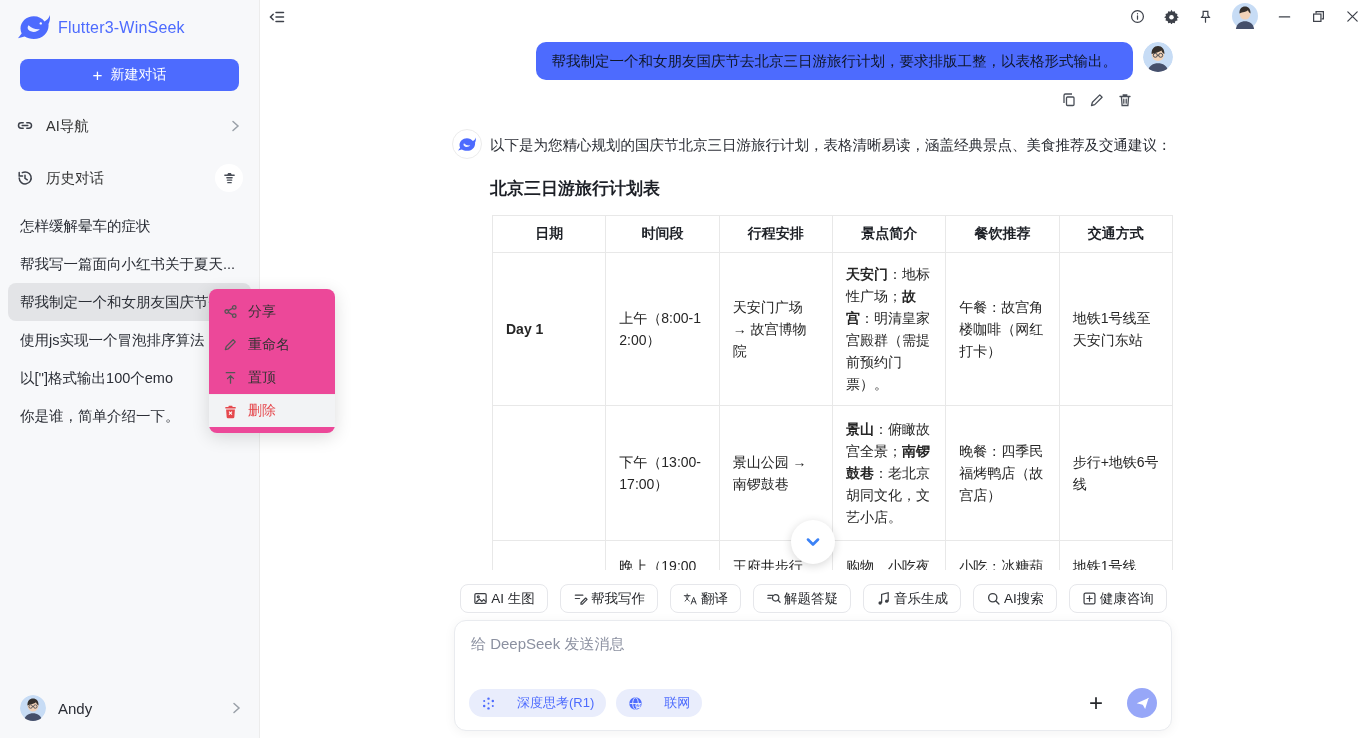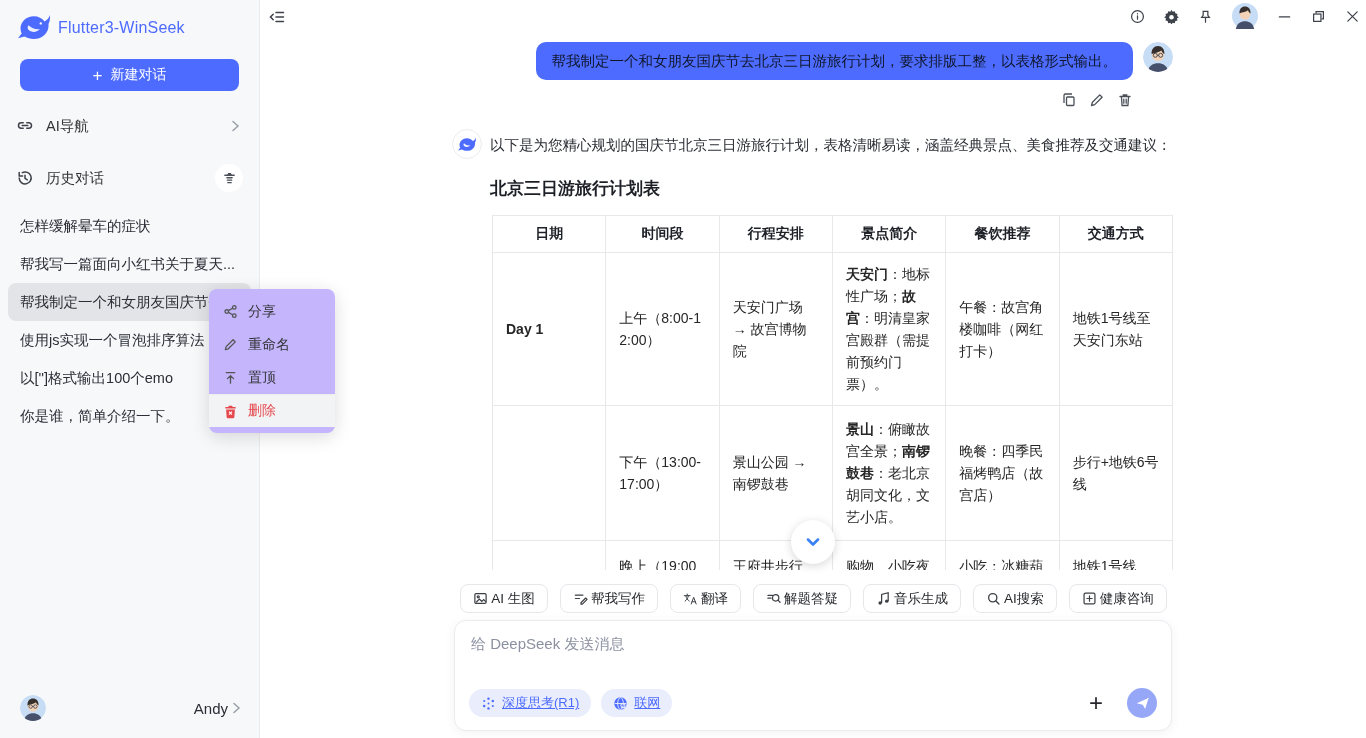--- a/index.html
+++ b/index.html
@@ -25,26 +25,26 @@
   .round-icon-btn { width:28px; height:28px; border-radius:50%; background:#fff;
     display:flex; align-items:center; justify-content:center; border:none; cursor:pointer;
     color:#4a4f58; }
   .history-list { list-style:none; margin-top:14px; }
   .history-item { height:38px; display:flex; align-items:center; margin:0 8px;
     padding:0 12px; border-radius:8px; font-size:14.5px; color:#2b2e36; cursor:pointer;
     white-space:nowrap; overflow:hidden; }
   .history-item.active { background:#e3e4e7; }
   .history-label { overflow:hidden; text-overflow:ellipsis; white-space:nowrap; }
   .user-row { position:absolute; left:0; bottom:8px; width:260px; height:44px;
-    display:flex; align-items:center; padding:0 16px 0 20px; cursor:pointer;text-align:right; }
+    display:flex; align-items:center; padding:0 16px 0 20px; cursor:pointer; }
   .user-name { font-size:15px; color:#2b2e36; margin-left:12px; flex:1; }
   .avatar { border-radius:50%; overflow:hidden; display:block; }
 
   
-  .context-menu { position:absolute; left:209px; top:289px; width:126px; background:#c4b5fd;
+  .context-menu { position:absolute; left:209px; top:289px; width:126px; background:#ec4899;
     border-radius:8px; box-shadow:0 4px 18px rgba(0,0,0,.14); padding:6px 0; z-index:50; }
   .menu-item { display:flex; align-items:center; gap:10px; height:33px; padding:0 14px;
     font-size:14px; color:#333; cursor:pointer; }
   .menu-item .mi-icon { width:15px; height:15px; color:#555; display:flex; align-items:center; }
   .menu-item.danger { color:#e5484d; border-top:1px solid #ededed; }
   .menu-item.danger .mi-icon { color:#e5484d; }
   .menu-item.active { background:#f2f3f5; }
 
   
   .collapse-btn { position:absolute; left:268px; top:8px; width:18px; height:18px;
@@ -100,23 +100,23 @@
   
   .composer { position:absolute; left:454px; top:620px; width:718px; height:111px;
     background:#fff; border:1px solid #e9ebef; border-radius:12px;
     box-shadow:0 2px 12px rgba(0,0,0,.05); }
   .composer textarea { width:100%; height:48px; border:none; outline:none; resize:none;
     font-family:"Liberation Sans", sans-serif; font-size:15px; color:#26282c;
     padding:14px 16px 0 16px; background:transparent; }
   .composer textarea::placeholder { color:#8b90a0; }
   .composer-bar { position:absolute; left:0; bottom:12px; width:100%; display:flex;
     align-items:center; padding:0 14px; gap:10px; }
-  .tool-pill { display:flex; align-items:center; gap:6px; height:28px; padding:0 12px;
+  .tool-pill { display:flex; align-items:center; gap:21px; height:28px; padding:0 12px;
     background:#e9edfc; color:#4d6bfe; border:none; border-radius:14px; font-size:13px;
-    cursor:pointer; font-family:"Liberation Sans", sans-serif;text-decoration:underline; }
+    cursor:pointer; font-family:"Liberation Sans", sans-serif; }
   .tool-icon { width:15px; height:15px; display:flex; align-items:center; }
   .composer-spacer { flex:1; }
   .plus-btn { font-size:24px; font-weight:300; color:#26282c; background:none; border:none;
     cursor:pointer; line-height:1; padding:0 6px; }
   .send-btn { width:30px; height:30px; border-radius:50%; background:#97a7f8; border:none;
     cursor:pointer; display:flex; align-items:center; justify-content:center; margin-left:8px; }
   svg { display:block; }
 </style>
 </head>
 <body>

